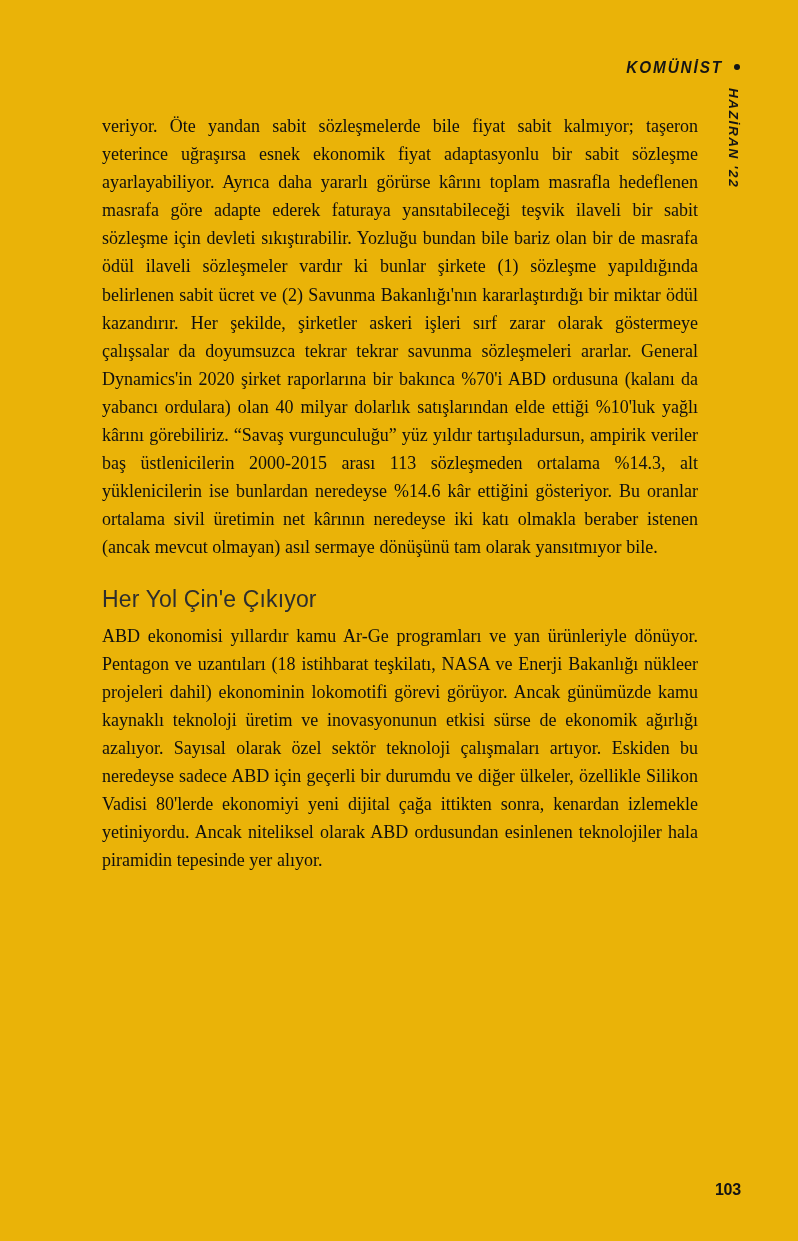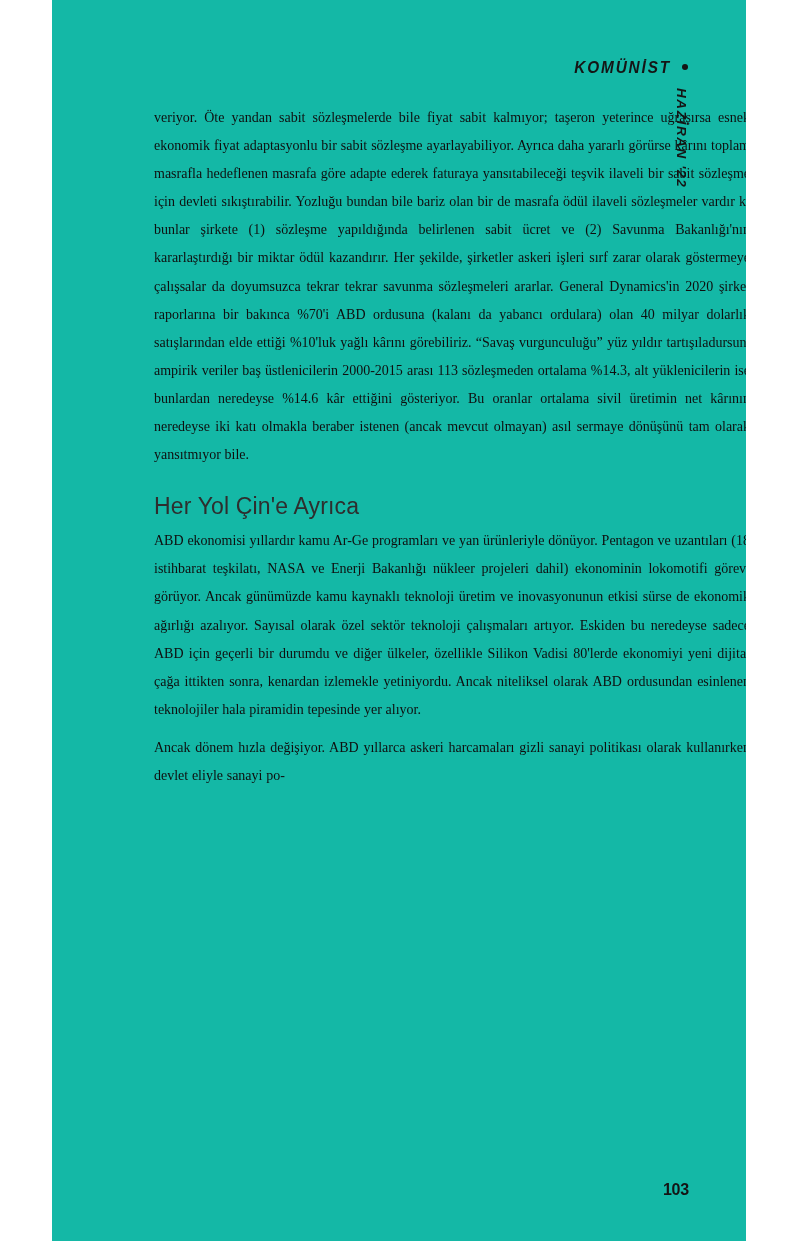--- a/index.html
+++ b/index.html
@@ -4,24 +4,24 @@
 <title>Komünist — Haziran '22 — 103</title>
 <style>
   html, body {
     margin: 0;
     padding: 0;
     background: #ffffff;
   }
 
   .page {
     position: relative;
-    width: 694px;
+    width: 798px;
     height: 1241px;
     margin: 0 auto;
-    background: #14b8a6;
+    background: #eab308;
     overflow: hidden;
     box-sizing: border-box;
   }
 
   
   .running-head {
     position: absolute;
     top: 58px;
     right: 58px;
     display: flex;
@@ -76,23 +76,23 @@
 
   
   .content {
     position: absolute;
     left: 102px;
     top: 104px;
     width: 596px;
   }
 
   p.body-par {
-    margin: 0 0 10px 0;
+    margin: 8px 0 10px 0;
     font-family: "Liberation Serif", "DejaVu Serif", serif;
-    font-size: 14px;
+    font-size: 18px;
     line-height: 28.1px;
     color: #0f0f0f;
     text-align: justify;
     text-justify: inter-word;
     hyphens: manual;
     -webkit-hyphens: manual;
     word-spacing: 0.2px;
   }
 
   p.body-par:last-child {
@@ -133,23 +133,22 @@
   </div>
 
   <div class="running-head-date">
     <span class="running-head-date-text">HAZİRAN '22</span>
   </div>
 
   <div class="content">
 
     <p class="body-par">veriyor. Öte yandan sabit sözleşmelerde bile fiyat sabit kalmıyor; taşeron yeterince uğraşırsa esnek ekonomik fiyat adaptasyonlu bir sabit sözleşme ayarlayabiliyor. Ayrıca daha yararlı görürse kârını toplam masrafla hedeflenen masrafa göre adapte ederek faturaya yansıtabileceği teşvik ilaveli bir sabit sözleşme için devleti sıkıştırabilir. Yozluğu bundan bile bariz olan bir de masrafa ödül ilaveli sözleşmeler vardır ki bunlar şirkete (1) sözleşme yapıldığında belirlenen sabit ücret ve (2) Savunma Bakanlığı'nın kararlaştırdığı bir miktar ödül kazandırır. Her şekilde, şirketler askeri işleri sırf zarar olarak göstermeye çalışsalar da doyumsuzca tekrar tekrar savunma sözleşmeleri ararlar. General Dynamics'in 2020 şirket raporlarına bir bakınca %70'i ABD ordusuna (kalanı da yabancı ordulara) olan 40 milyar dolarlık satışlarından elde ettiği %10'luk yağlı kârını görebiliriz. “Savaş vurgunculuğu” yüz yıldır tartışıladursun, ampirik veriler baş üstlenicilerin 2000-2015 arası 113 sözleşmeden ortalama %14.3, alt yüklenicilerin ise bunlardan neredeyse %14.6 kâr ettiğini gösteriyor. Bu oranlar ortalama sivil üretimin net kârının neredeyse iki katı olmakla beraber istenen (ancak mevcut olmayan) asıl sermaye dönüşünü tam olarak yansıtmıyor bile.</p>
 
-    <h2 class="section-heading">Her Yol Çin'e Ayrıca</h2>
+    <h2 class="section-heading">Her Yol Çin'e Çıkıyor</h2>
 
     <p class="body-par">ABD ekonomisi yıllardır kamu Ar-Ge programları ve yan ürünleriyle dönüyor. Pentagon ve uzantıları (18 istihbarat teşkilatı, NASA ve Enerji Bakanlığı nükleer projeleri dahil) ekonominin lokomotifi görevi görüyor. Ancak günümüzde kamu kaynaklı teknoloji üretim ve inovasyonunun etkisi sürse de ekonomik ağırlığı azalıyor. Sayısal olarak özel sektör teknoloji çalışmaları artıyor. Eskiden bu neredeyse sadece ABD için geçerli bir durumdu ve diğer ülkeler, özellikle Silikon Vadisi 80'lerde ekonomiyi yeni dijital çağa ittikten sonra, kenardan izlemekle yetiniyordu. Ancak niteliksel olarak ABD ordusundan esinlenen teknolojiler hala piramidin tepesinde yer alıyor.</p>
 
-    <p class="body-par">Ancak dönem hızla değişiyor. ABD yıllarca askeri harcamaları gizli sanayi politikası olarak kullanırken devlet eliyle sanayi po-</p>
 
   </div>
 
   <div class="folio">103</div>
 
 </div>
 
 </body></html>

